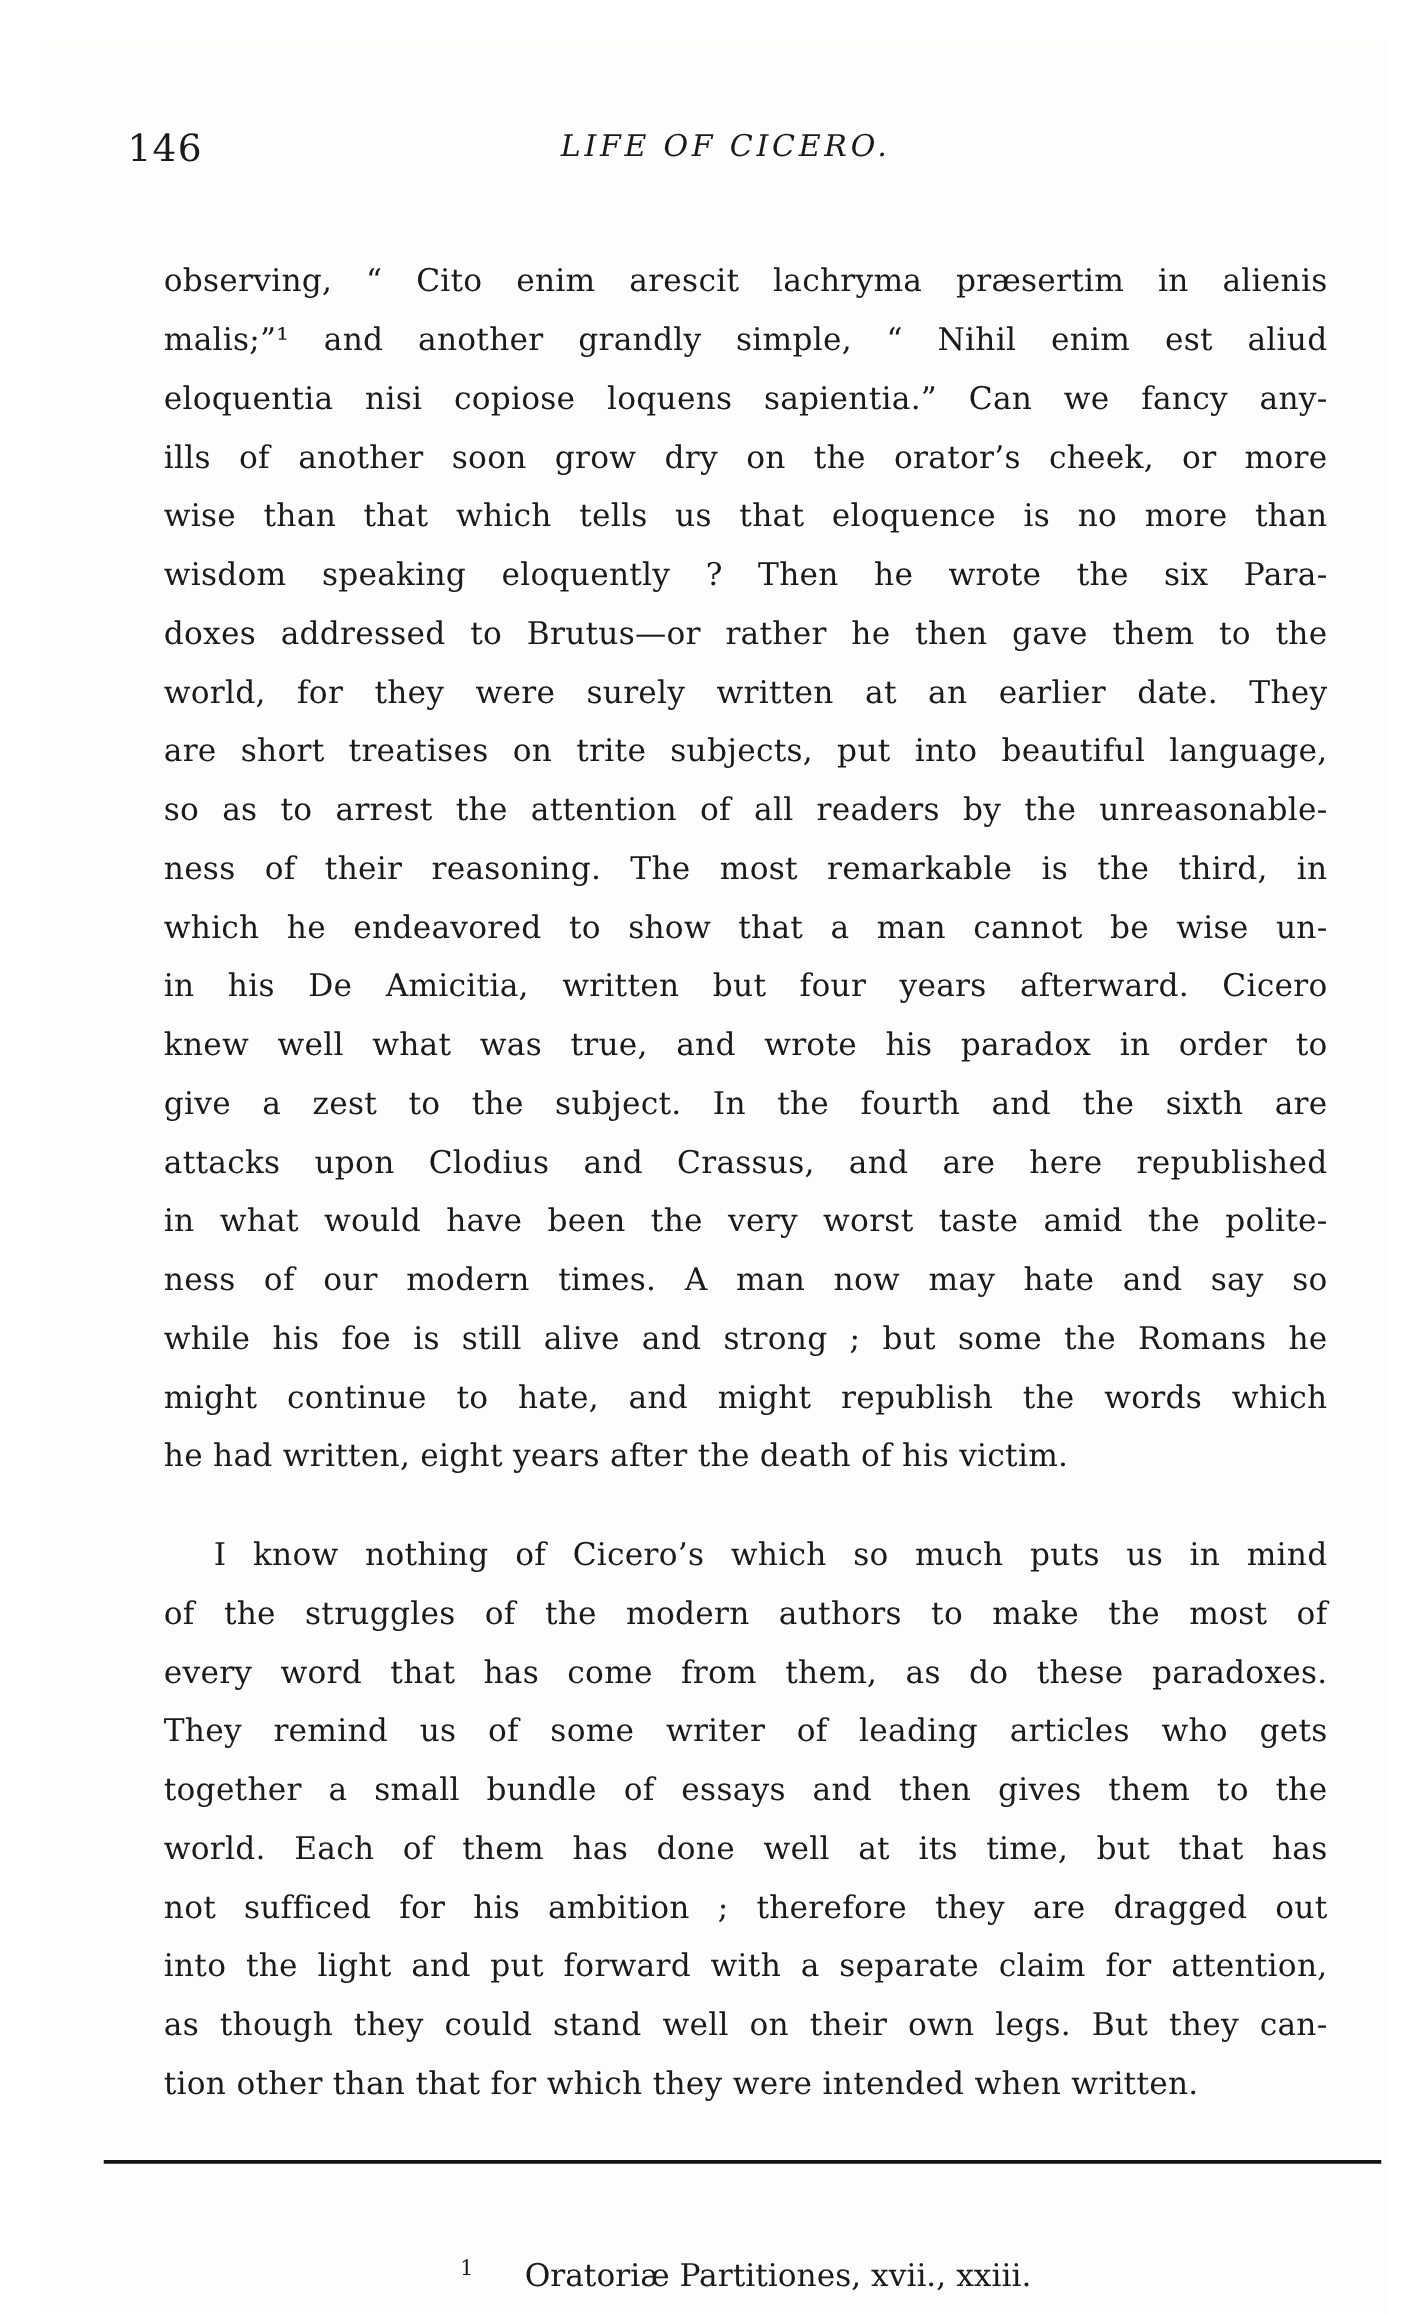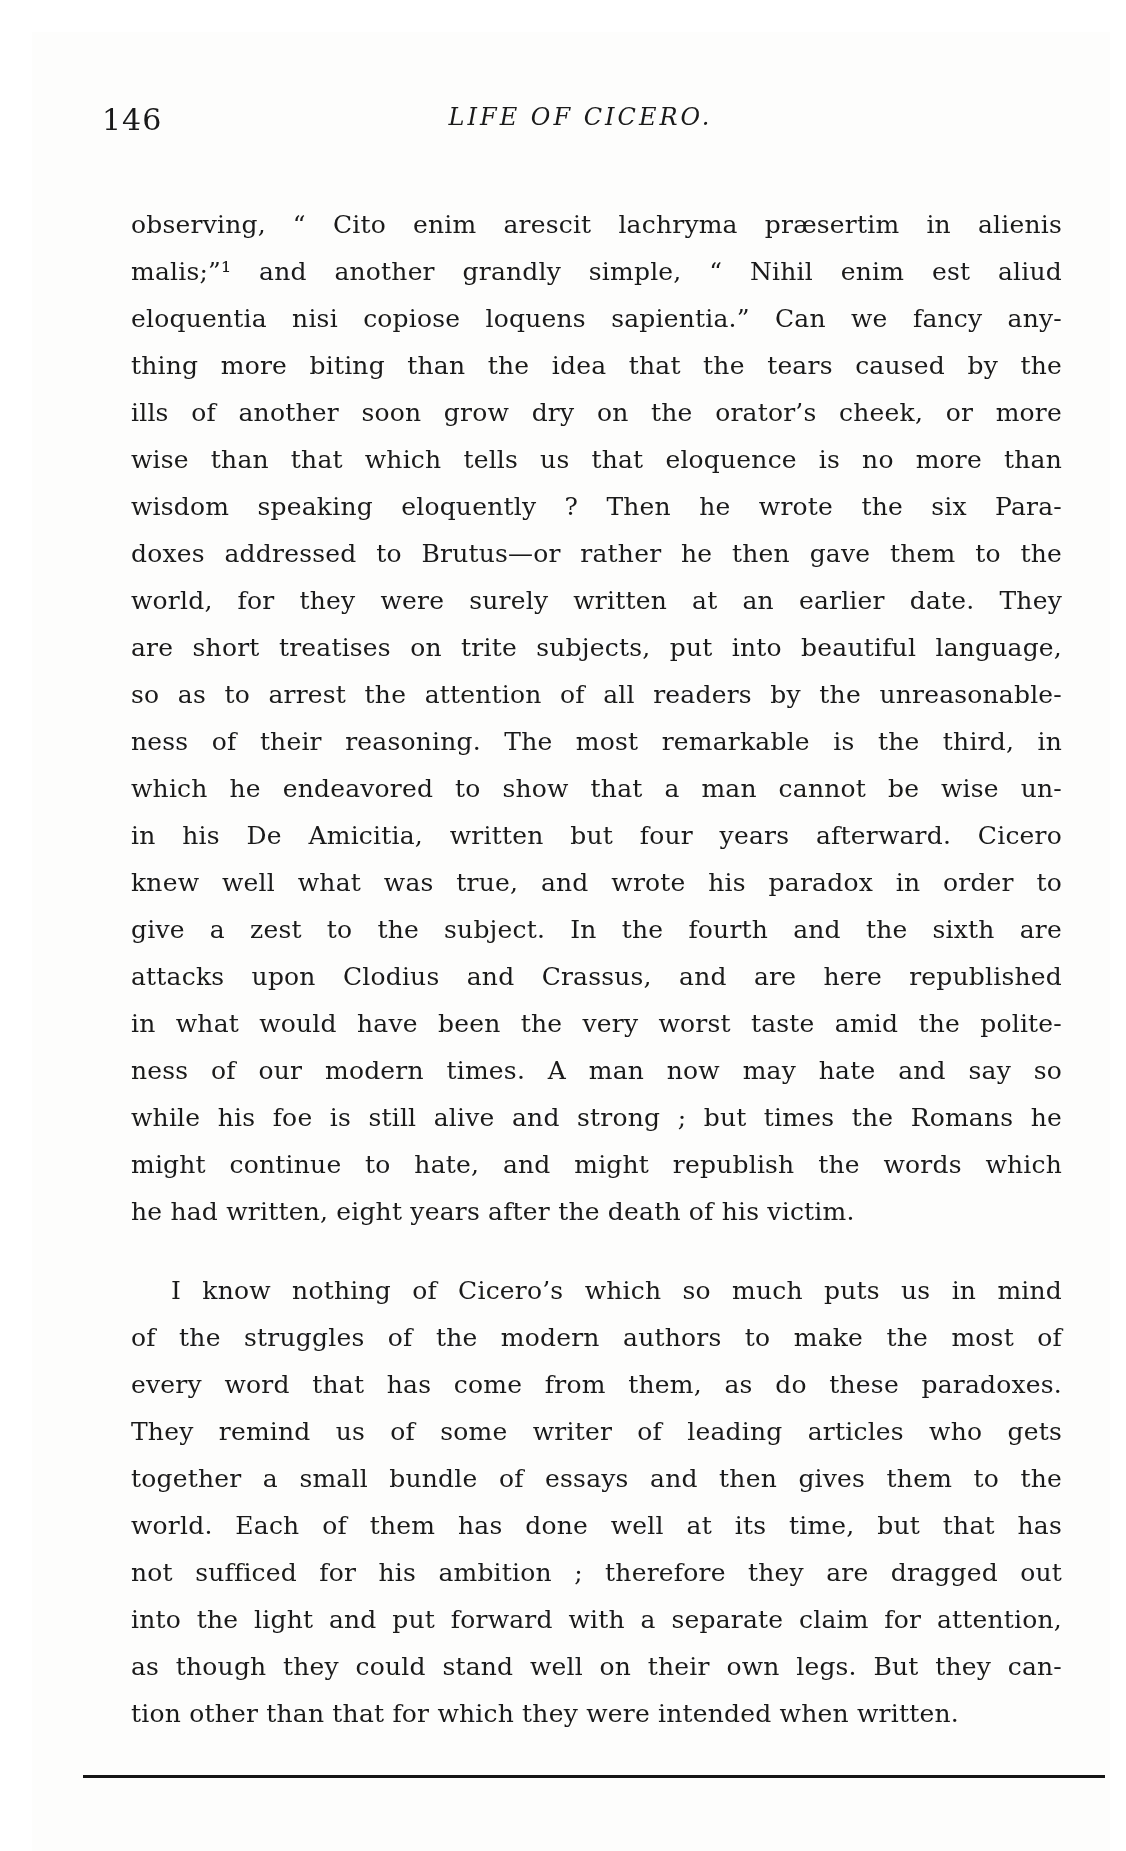--- a/index.html
+++ b/index.html
@@ -82,37 +82,36 @@
   <header class="running-head">
     <span class="page-number">146</span>
     <span class="running-title">LIFE OF CICERO.</span>
   </header>
 
   <main class="body-text">
       <div class="paragraph">
         <div class="line justify">observing, “ Cito enim arescit lachryma præsertim in alienis</div>
         <div class="line justify">malis;”¹ and another grandly simple, “ Nihil enim est aliud</div>
         <div class="line justify">eloquentia nisi copiose loquens sapientia.”  Can we fancy any-</div>
-        <div class="line justify">thing more biting than the idea that the tears caused by the</div>
         <div class="line justify">ills of another soon grow dry on the orator’s cheek, or more</div>
         <div class="line justify">wise than that which tells us that eloquence is no more than</div>
         <div class="line justify">wisdom speaking eloquently ?  Then he wrote the six Para-</div>
         <div class="line justify">doxes addressed to Brutus—or rather he then gave them to the</div>
         <div class="line justify">world, for they were surely written at an earlier date.  They</div>
         <div class="line justify">are short treatises on trite subjects, put into beautiful language,</div>
         <div class="line justify">so as to arrest the attention of all readers by the unreasonable-</div>
         <div class="line justify">ness of their reasoning.  The most remarkable is the third, in</div>
         <div class="line justify">which he endeavored to show that a man cannot be wise un-</div>
         <div class="line justify">in his De Amicitia, written but four years afterward.  Cicero</div>
         <div class="line justify">knew well what was true, and wrote his paradox in order to</div>
         <div class="line justify">give a zest to the subject.  In the fourth and the sixth are</div>
         <div class="line justify">attacks upon Clodius and Crassus, and are here republished</div>
         <div class="line justify">in what would have been the very worst taste amid the polite-</div>
         <div class="line justify">ness of our modern times.  A man now may hate and say so</div>
-        <div class="line justify">while his foe is still alive and strong ; but times the Romans he</div>
+        <div class="line justify">while his foe is still alive and strong ; but some the Romans he</div>
         <div class="line justify">might continue to hate, and might republish the words which</div>
         <div class="line">he had written, eight years after the death of his victim.</div>
       </div>
       <div class="paragraph">
         <div class="line justify indent">I know nothing of Cicero’s which so much puts us in mind</div>
         <div class="line justify">of the struggles of the modern authors to make the most of</div>
         <div class="line justify">every word that has come from them, as do these paradoxes.</div>
         <div class="line justify">They remind us of some writer of leading articles who gets</div>
         <div class="line justify">together a small bundle of essays and then gives them to the</div>
         <div class="line justify">world.  Each of them has done well at its time, but that has</div>

